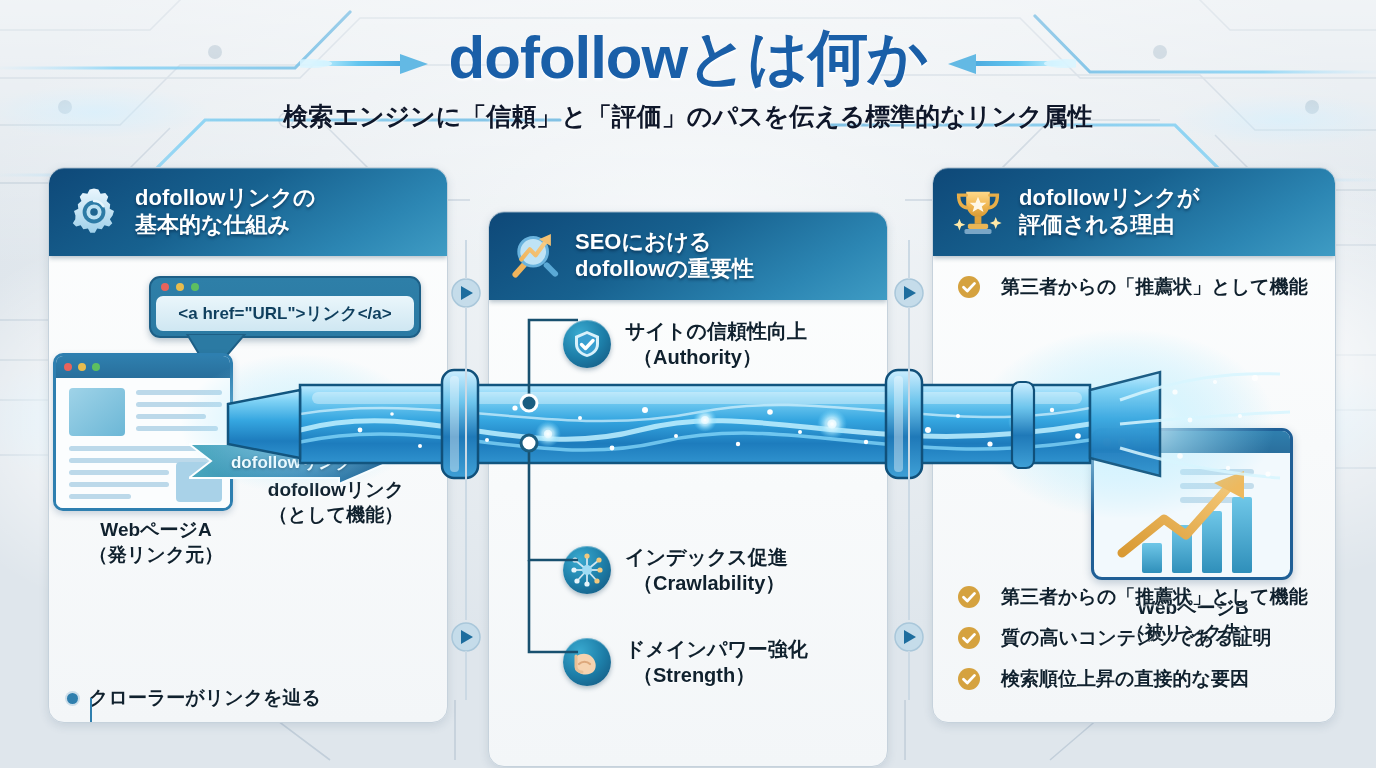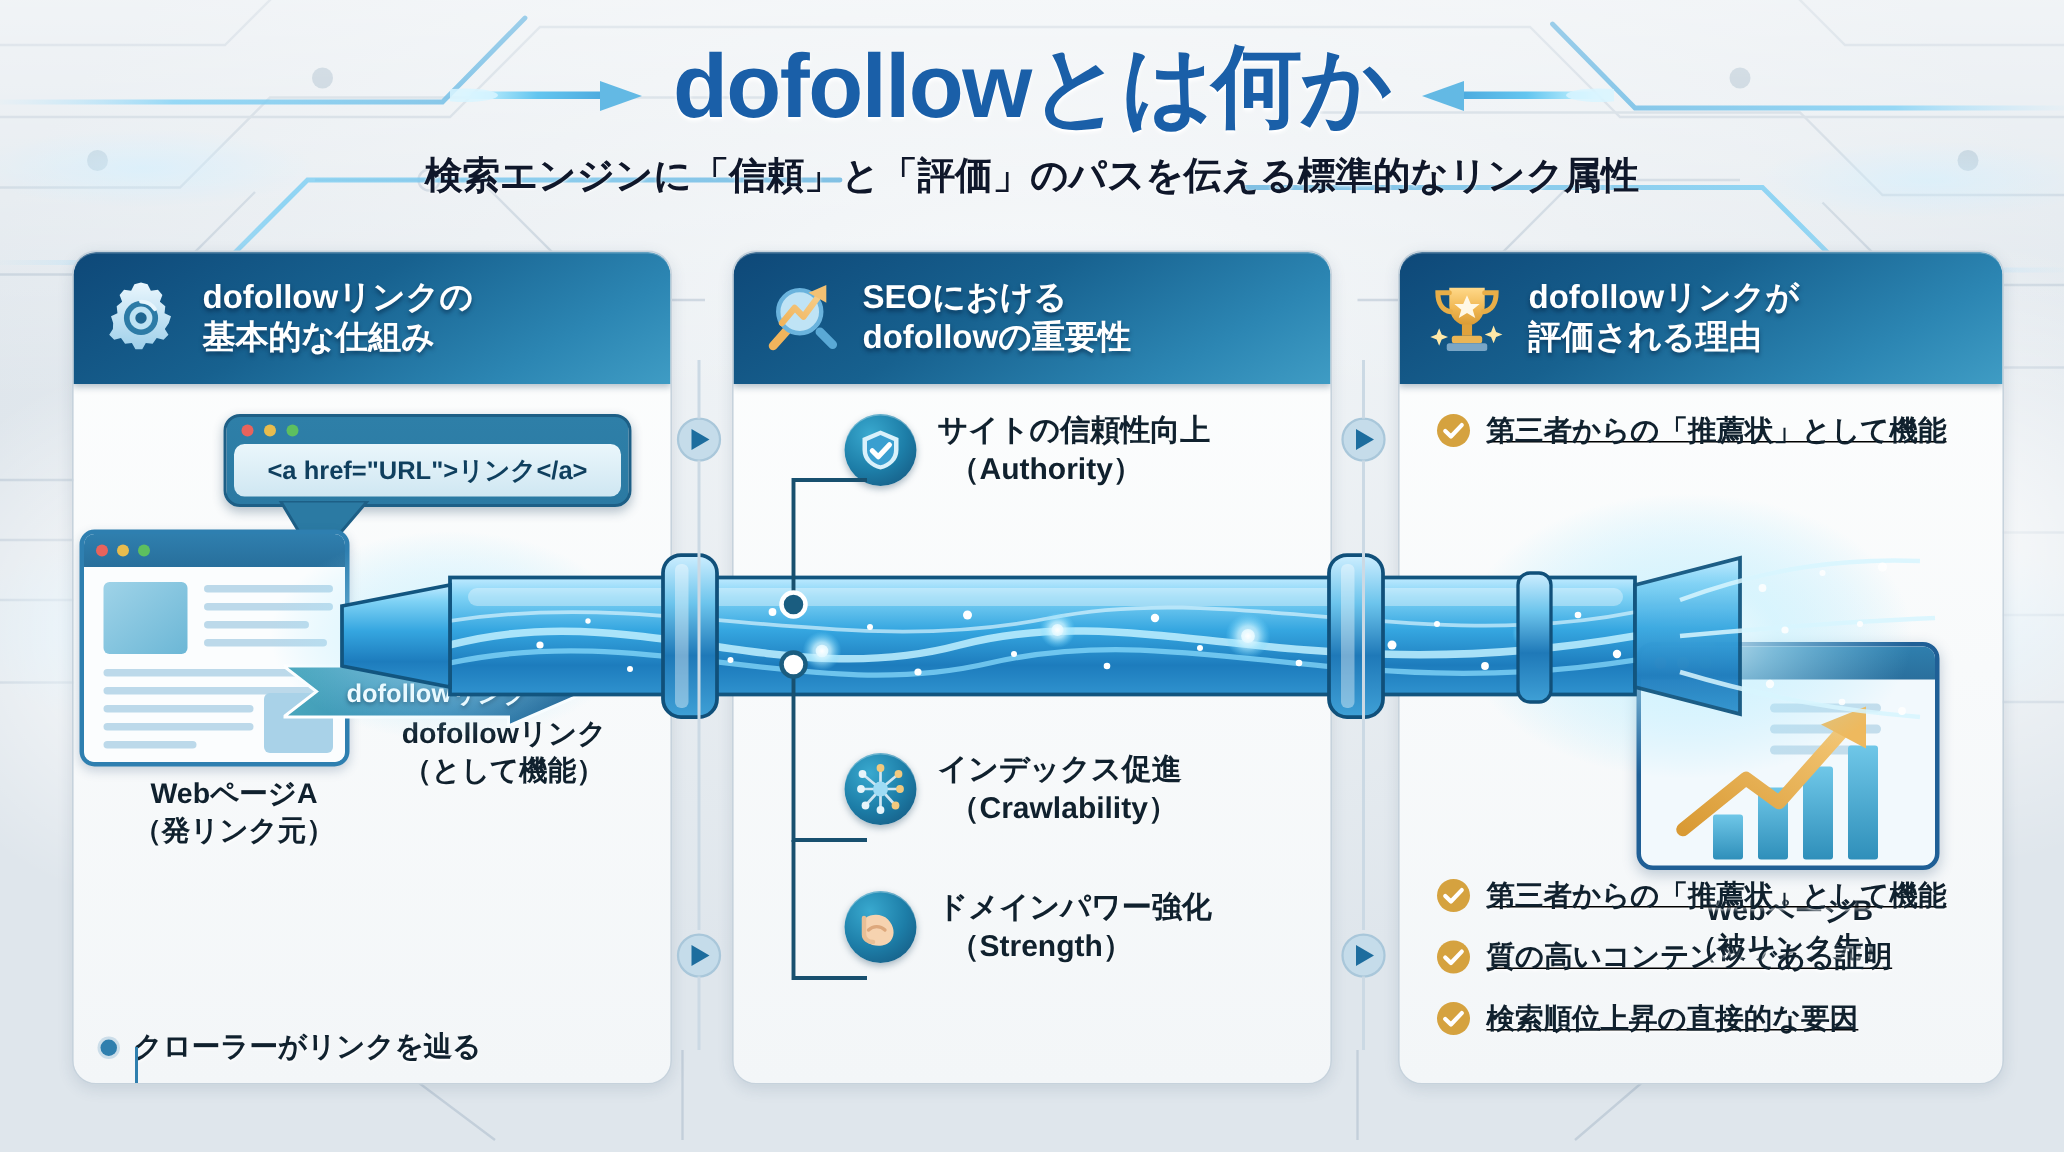--- a/index.html
+++ b/index.html
@@ -45,21 +45,21 @@
   
   .panel{
     position:absolute; top:167px; height:556px;
     border-radius:16px;
     background:linear-gradient(180deg,#fdfefe 0%, #f3f6f8 100%);
     border:1px solid #c6d2dc;
     box-shadow:0 3px 10px rgba(40,70,100,.13), inset 0 1px 0 #fff;
     overflow:hidden;
   }
   #panel1{ left:48px;  width:400px; }
-  #panel2{ left:488px; width:400px; }
+  #panel2{ left:488px; width:400px;margin-top:44px; }
   #panel3{ left:932px; width:404px; }
 
   .panel-head{
     position:absolute; top:0; left:0; right:0; height:88px;
     border-radius:15px 15px 0 0;
     background:linear-gradient(150deg,#0e4878 0%, #17618f 42%, #2c86b3 78%, #3f9cc4 100%);
     display:flex; align-items:center; gap:14px;
     padding:0 14px 0 18px;
     box-shadow:inset 0 1px 0 rgba(255,255,255,.28), 0 2px 5px rgba(10,50,80,.3);
   }
@@ -140,21 +140,21 @@
     background:radial-gradient(circle at 35% 28%, #39a9cf 0%, #1d7ea8 52%, #14527a 100%);
     box-shadow:0 2px 5px rgba(20,60,90,.35), inset 0 1px 0 rgba(255,255,255,.3);
     display:flex; align-items:center; justify-content:center;
   }
   .seo-txt{ font-size:20px; font-weight:bold; color:#10212e; line-height:1.3;
             text-shadow:0 1px 2px rgba(255,255,255,.9); }
   .seo-txt span{ display:block; }
   .seo-txt .sub{ padding-left:8px; }
 
   
-  .chk{ position:absolute; display:flex; align-items:center; gap:10px; left:24px;text-decoration:underline; }
+  .chk{ position:absolute; display:flex; align-items:center; gap:20px; left:24px; }
   #chk0{ top:18px; }
   #chk1{ top:328px; }
   #chk2{ top:369px; }
   #chk3{ top:410px; }
   .chk-ico{ width:24px; height:24px; flex:0 0 auto; }
   .chk-txt{ font-size:19px; font-weight:bold; color:#10212e; white-space:nowrap;
             text-shadow:0 1px 2px rgba(255,255,255,.9); }
 
   .browser-b{
     position:absolute; left:158px; top:172px; width:202px; height:152px;

